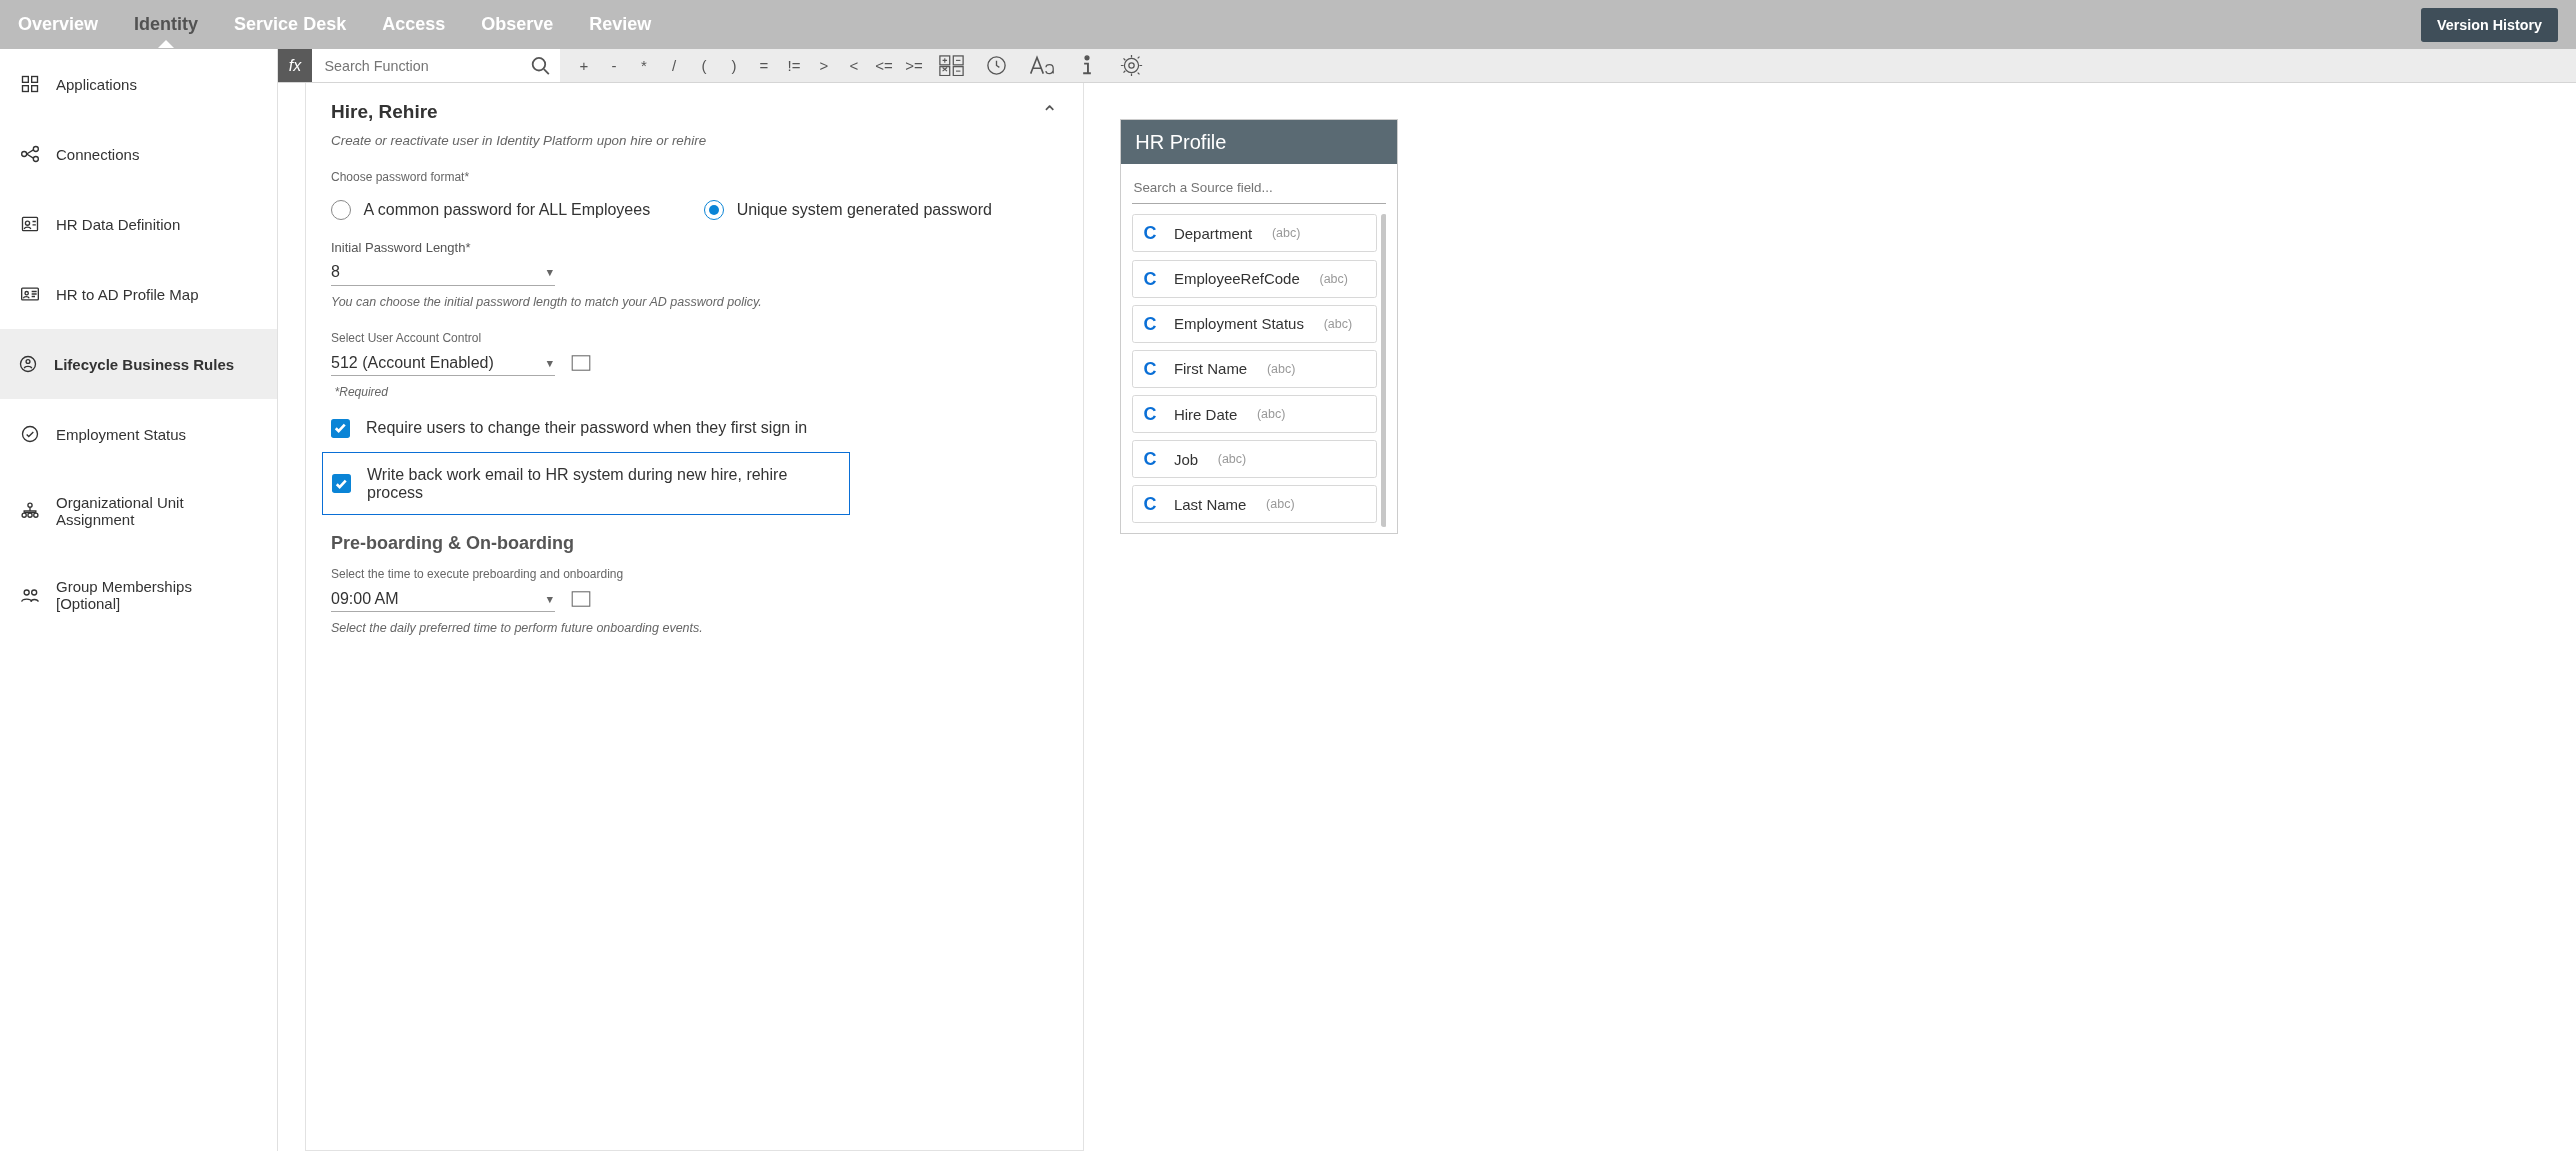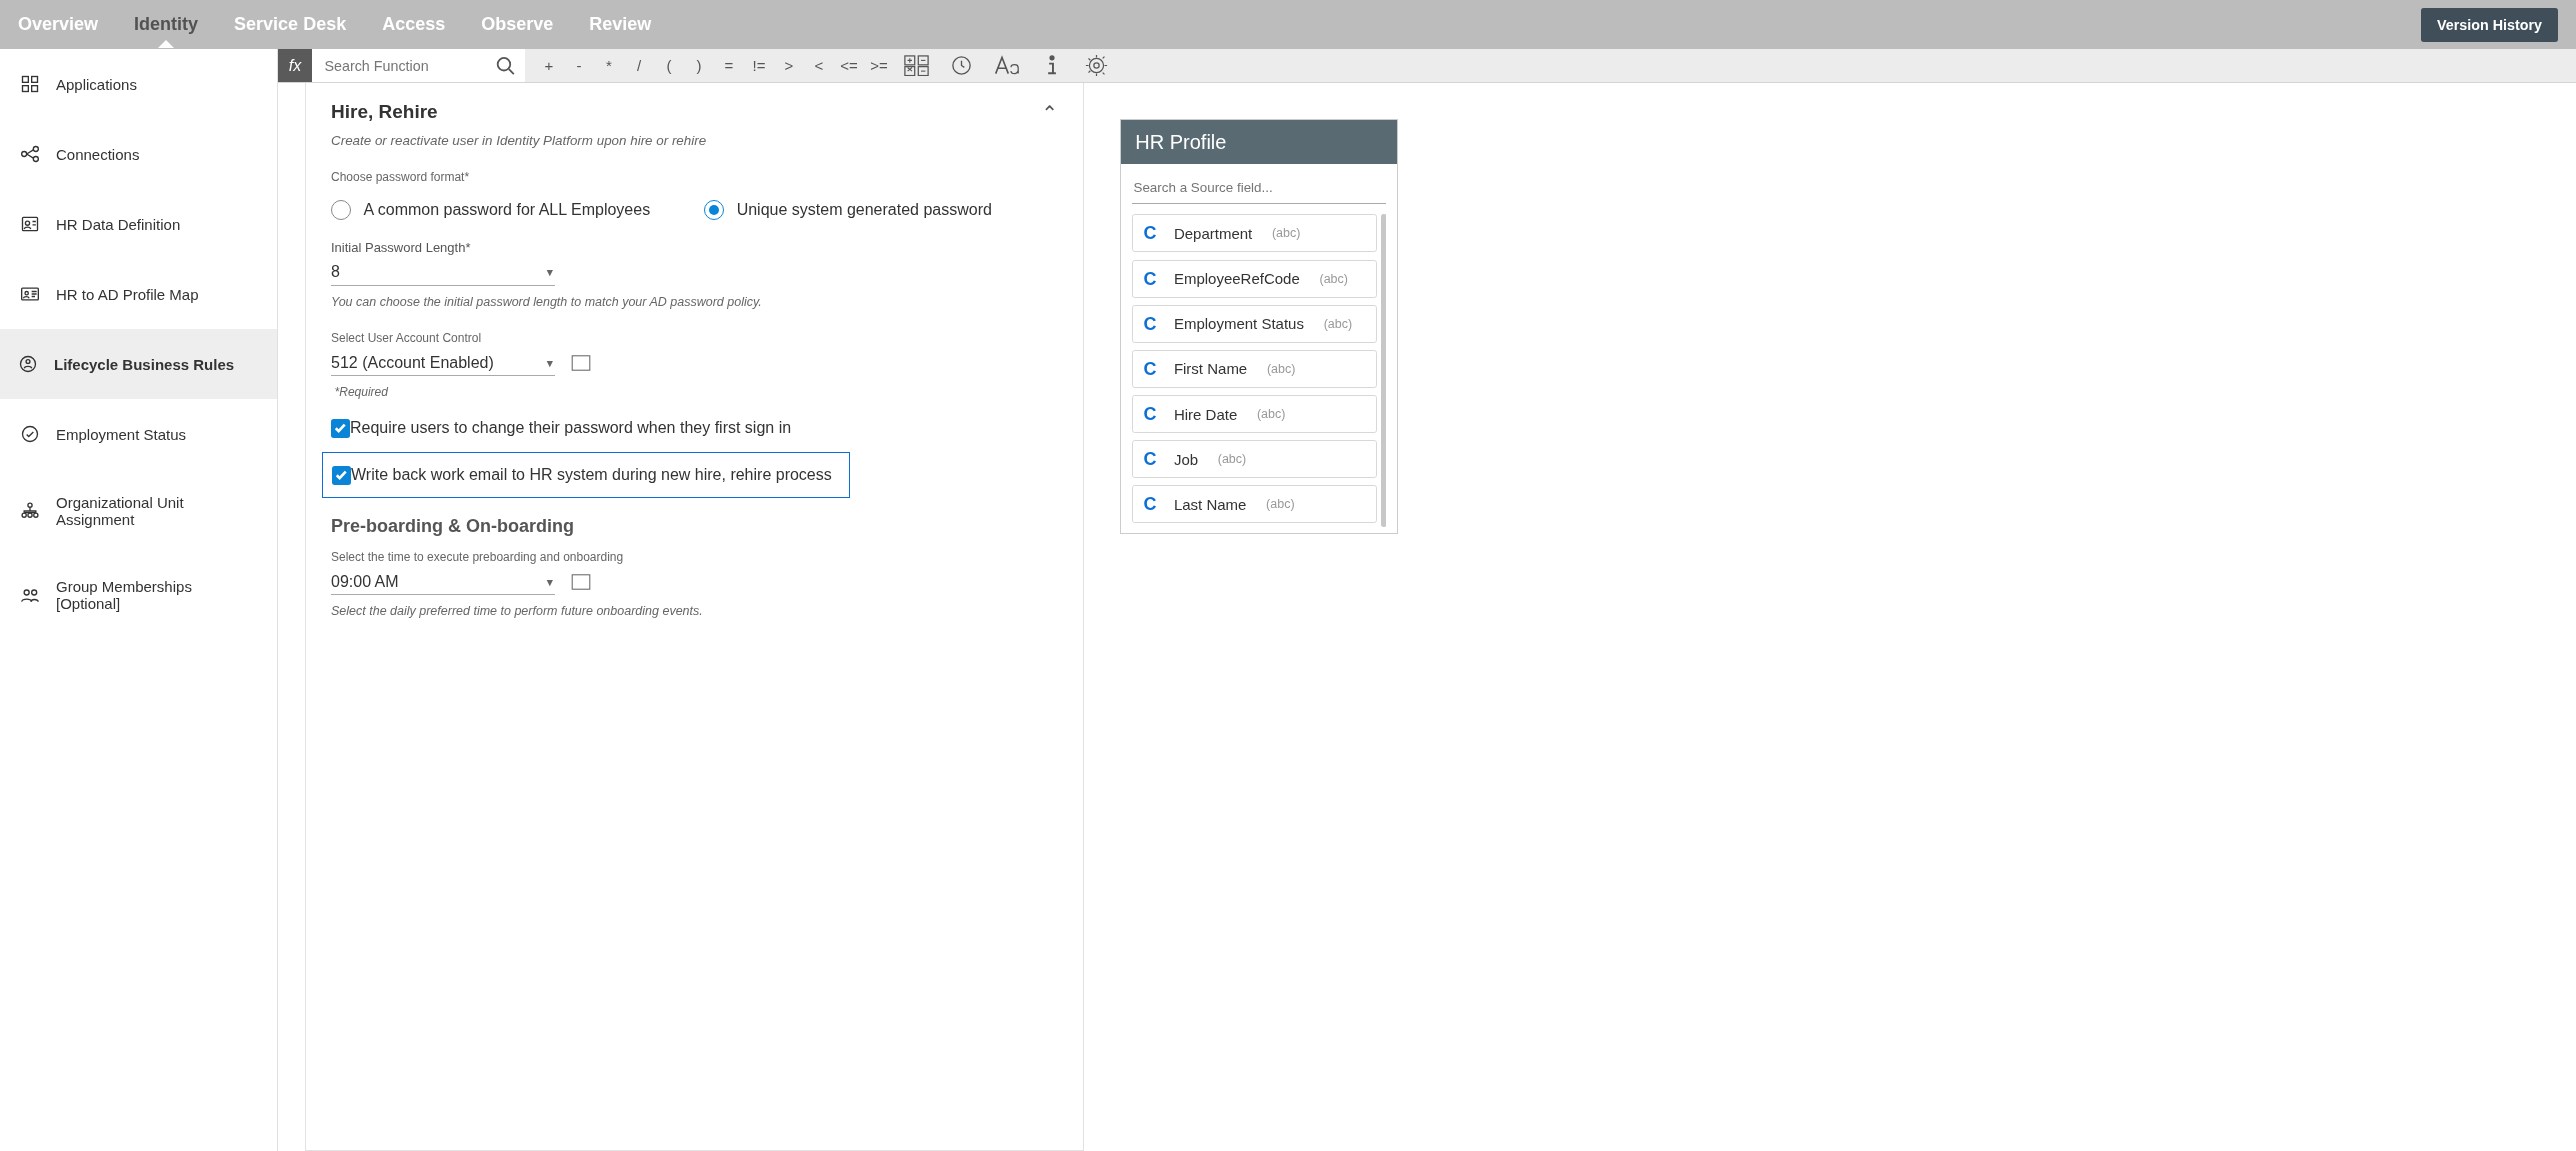--- a/index.html
+++ b/index.html
@@ -16,21 +16,21 @@
 
   .sidebar { width:278px; border-right:0.9px solid #e0e0e0; background:#fff; overflow-y:auto; }
   .side-item { display:flex; align-items:center; gap:16px; padding:25px 20px; font-size:15px; color:#333; cursor:pointer; }
   .side-item.active { background:#eeeeee; font-weight:600;padding-left:18px; }
   .side-icon { width:20px; height:20px; flex-shrink:0; stroke:#333; fill:none; stroke-width:1.6; }
 
   .content { flex:1; display:flex; flex-direction:column; background:#fff; position:relative; }
   
   .formula-bar { height:34px; background:#ececec; border-bottom:0.9px solid #d5d5d5; display:flex; align-items:stretch; }
   .fx-badge { width:34px; background:#5a5a5a; color:#fff; display:flex; align-items:center; justify-content:center; font-style:italic; font-size:16px; }
-  .search-wrap { position:relative; width:213px; background:#fff; display:flex; align-items:center; }
+  .search-wrap { position:relative; width:248px; background:#fff; display:flex; align-items:center; }
   .search-input { width:100%; height:100%; border:none; padding:0 39px 0 12.5px; font-size:14.3px; outline:none; }
   .search-icon { position:absolute; right:9px; top:50%; transform:translateY(-50%); }
   .ops { display:flex; align-items:center; gap:0; padding-left:9px; }
   .op { width:30px; height:34px; display:flex; align-items:center; justify-content:center; font-size:15px; color:#555; cursor:pointer; }
   .op.big { width:45px; }
   .op svg { stroke:#555; fill:none; stroke-width:1.4; }
 
   .scroll-body { flex:1; overflow:auto; display:flex; }
   .form-panel { margin:0 0 0 27px; width: 779px; border:0.9px solid #e2e2e2; border-top:none; padding: 18px 25px 27px 25px; }
   
@@ -48,21 +48,21 @@
   .radio-opt.selected .radio-dot { display:block; }
   .radio-label { font-size:16px; color:#333; }
 
   .field-label { font-size:13px; color:#555; margin-top:20px; }
   .select-wrap { display:flex; align-items:center; gap:16px; margin-top:5.4px; }
   .underline-select { width:224px; border:none; border-bottom:0.9px solid #aaa; padding:3.6px 0; display:flex; justify-content:space-between; align-items:center; font-size:16px; color:#333; cursor:pointer; background:transparent; }
   .caret { font-size:10.7px; color:#666; }
   .field-help { font-size:12.5px; font-style:italic; color:#666; margin-top:9px; }
   .required-note { font-size:12px; font-style:italic; color:#666; margin-top:9px; margin-left:3.6px; }
 
-  .check-row { display:flex; align-items:center; gap:0; margin-top:18px; font-size:16px; color:#333; cursor:pointer; padding: 1.8px 0; }
+  .check-row { display:flex; align-items:center; gap:16px; margin-top:18px; font-size:16px; color:#333; cursor:pointer; padding: 1.8px 0; }
   .check-row.boxed { border:1.8px solid #0a6fd6; padding:12.5px 9px; margin-top:12.5px; margin-left:-9px; width:528px; }
   .chk { width:19px; height:19px; background:#0a84d6; border-radius:2.7px; display:flex; align-items:center; justify-content:center; flex-shrink:0; }
   .chk svg { stroke:#fff; stroke-width:3; fill:none; }
 
   .sub-heading { font-size:18px; font-weight:600; color:#555; margin-top:18px; }
 
   .grid-icon { width:20px; height:16px; }
   .grid-icon rect { fill:none; stroke:#666; stroke-width:1.3; }
 
   

